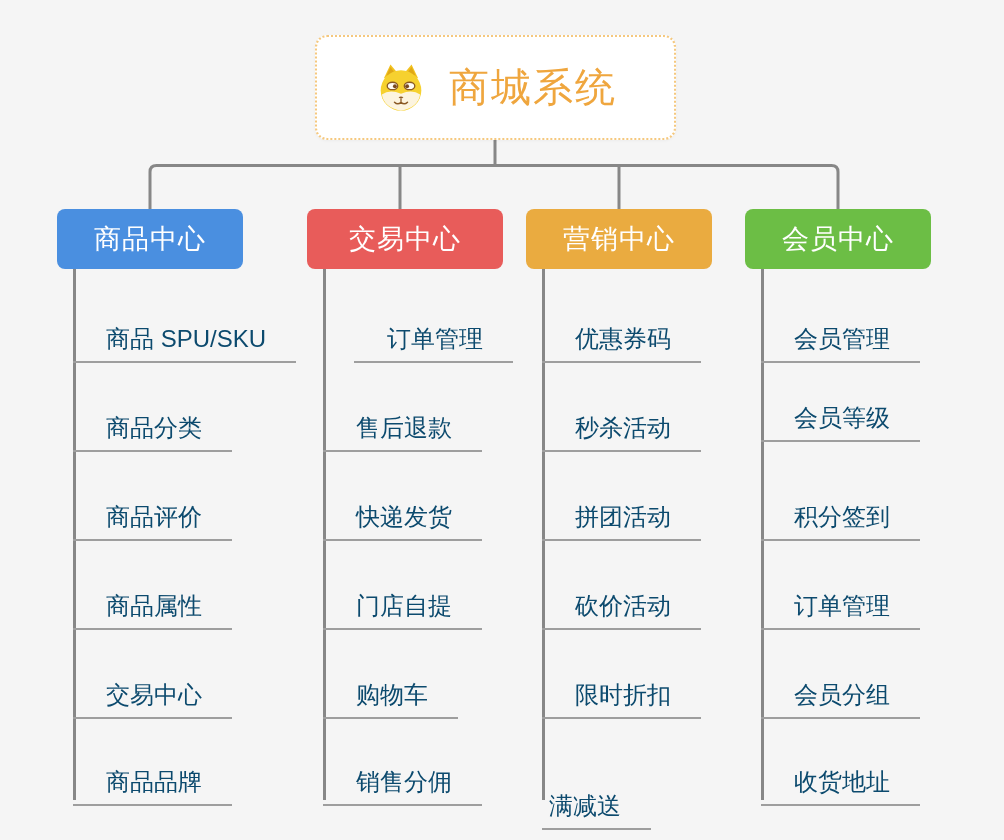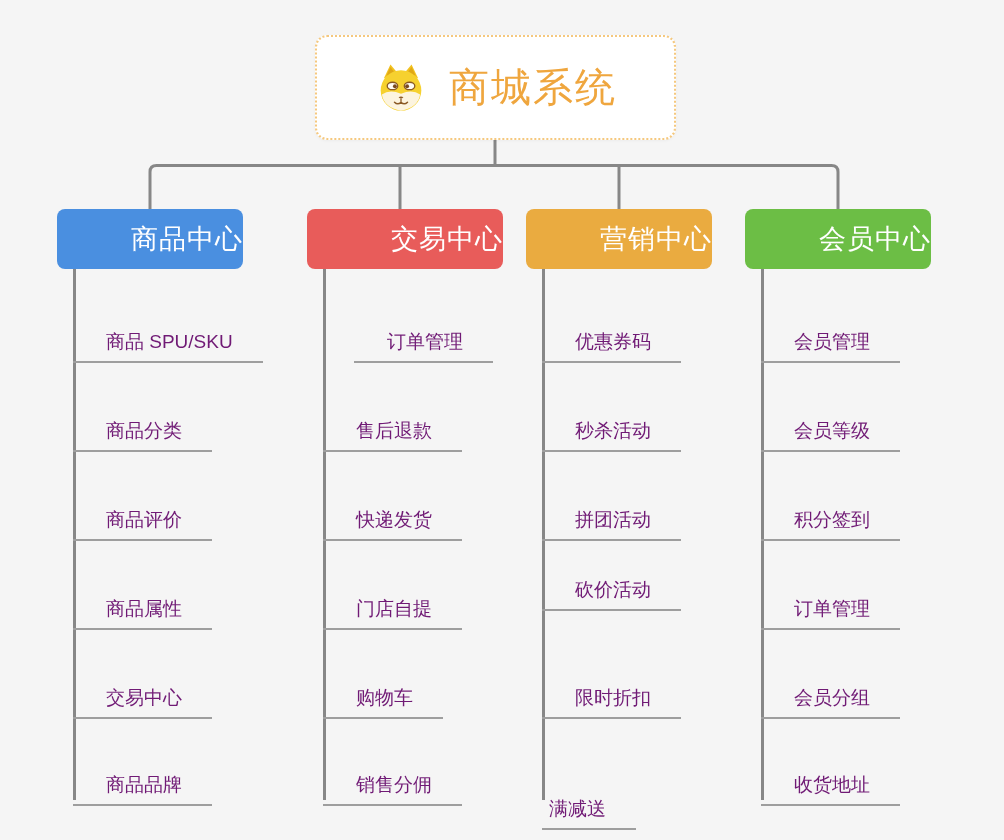--- a/index.html
+++ b/index.html
@@ -13,30 +13,30 @@
     background:#ffffff;border:2px dotted #f5c87e;border-radius:12px;
     box-sizing:border-box;display:flex;align-items:center;justify-content:center;gap:21px;
     box-shadow:0 1px 3px rgba(0,0,0,0.04);
     font-family:Liberation Mono, monospace;
   }
   .root-title{font-size:40px;color:#efa63e;letter-spacing:2px;}
   .doge{width:54px;height:52px;display:inline-flex;}
   .branch{position:absolute;top:209px;}
   .branch-header{
     position:absolute;left:0;top:0;width:186px;height:60px;border-radius:8px;
-    display:flex;align-items:center;justify-content:flex-end;
+    display:flex;align-items:center;justify-content:center;
     color:#ffffff;font-size:27px;letter-spacing:1px;cursor:default;
   }
   .trunk{position:absolute;left:16px;top:60px;width:3px;height:531px;background:#878787;}
   .item{
     position:absolute;left:16px;height:48px;width:max-content;
     padding:0 30px 6px 33px;box-sizing:content-box;
     display:flex;align-items:flex-end;white-space:nowrap;
     border-bottom:2px solid #9e9e9e;
-    font-size:19px;color:#701a75;cursor:default;
+    font-size:24px;color:#0c4a6e;cursor:default;
   }
 </style>
 </head>
 <body>
 
 <div class="canvas">
 
   <svg class="connectors" width="1004" height="840">
     <g stroke="#878787" stroke-width="3" fill="none">
       <path d="M495 140 L495 165.5"></path>
@@ -93,30 +93,30 @@
         <div class="item" style="top: 541px;">销售分佣</div>
       </div>
       <div class="branch" style="left: 526px;">
     <div class="branch-header" style="background: rgb(234, 171, 64); width: 186px;">
       <span>营销中心</span>
     </div>
     <div class="trunk"></div>
   <div class="item" style="top: 98px;">优惠券码</div>
         <div class="item" style="top: 187px;">秒杀活动</div>
         <div class="item" style="top: 276px;">拼团活动</div>
-        <div class="item" style="top: 346px;">砍价活动</div>
+        <div class="item" style="top: 365px;">砍价活动</div>
         <div class="item" style="top: 454px;">限时折扣</div>
         <div class="item" style="top: 565px; padding-left: 7px;">满减送</div>
       </div>
       <div class="branch" style="left: 745px;">
     <div class="branch-header" style="background: rgb(108, 190, 69); width: 186px;">
       <span>会员中心</span>
     </div>
     <div class="trunk"></div>
   <div class="item" style="top: 98px;">会员管理</div>
-        <div class="item" style="top: 187px;">会员等级</div>
+        <div class="item" style="top: 177px;">会员等级</div>
         <div class="item" style="top: 276px;">积分签到</div>
         <div class="item" style="top: 365px;">订单管理</div>
         <div class="item" style="top: 454px;">会员分组</div>
         <div class="item" style="top: 541px;">收货地址</div>
       </div>
     </div>
 </div>
 
 </body></html>

